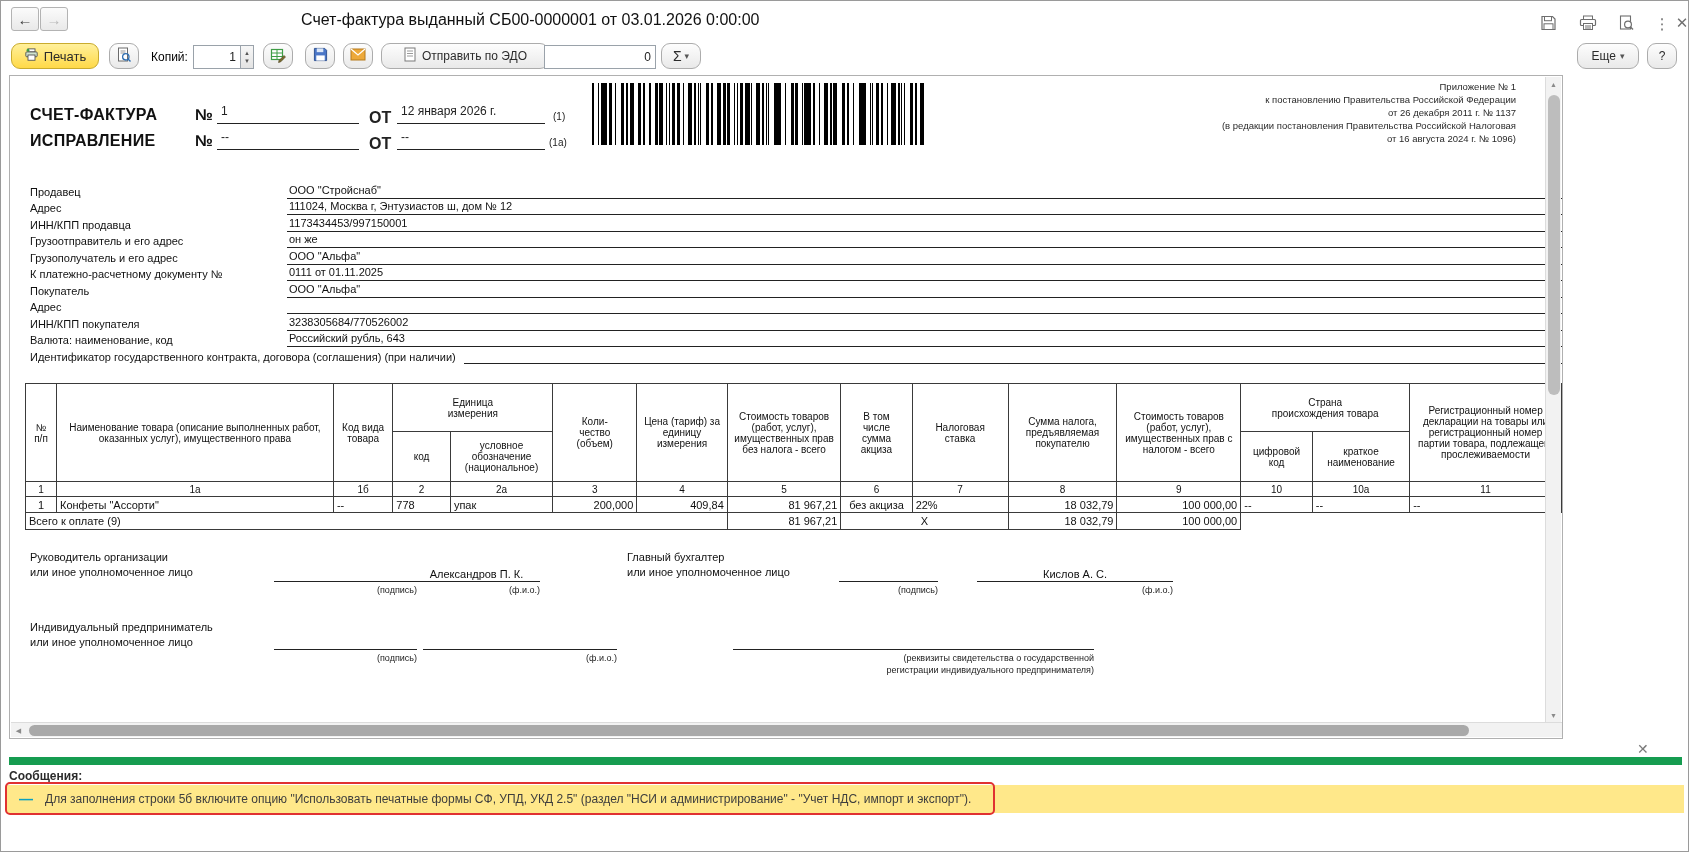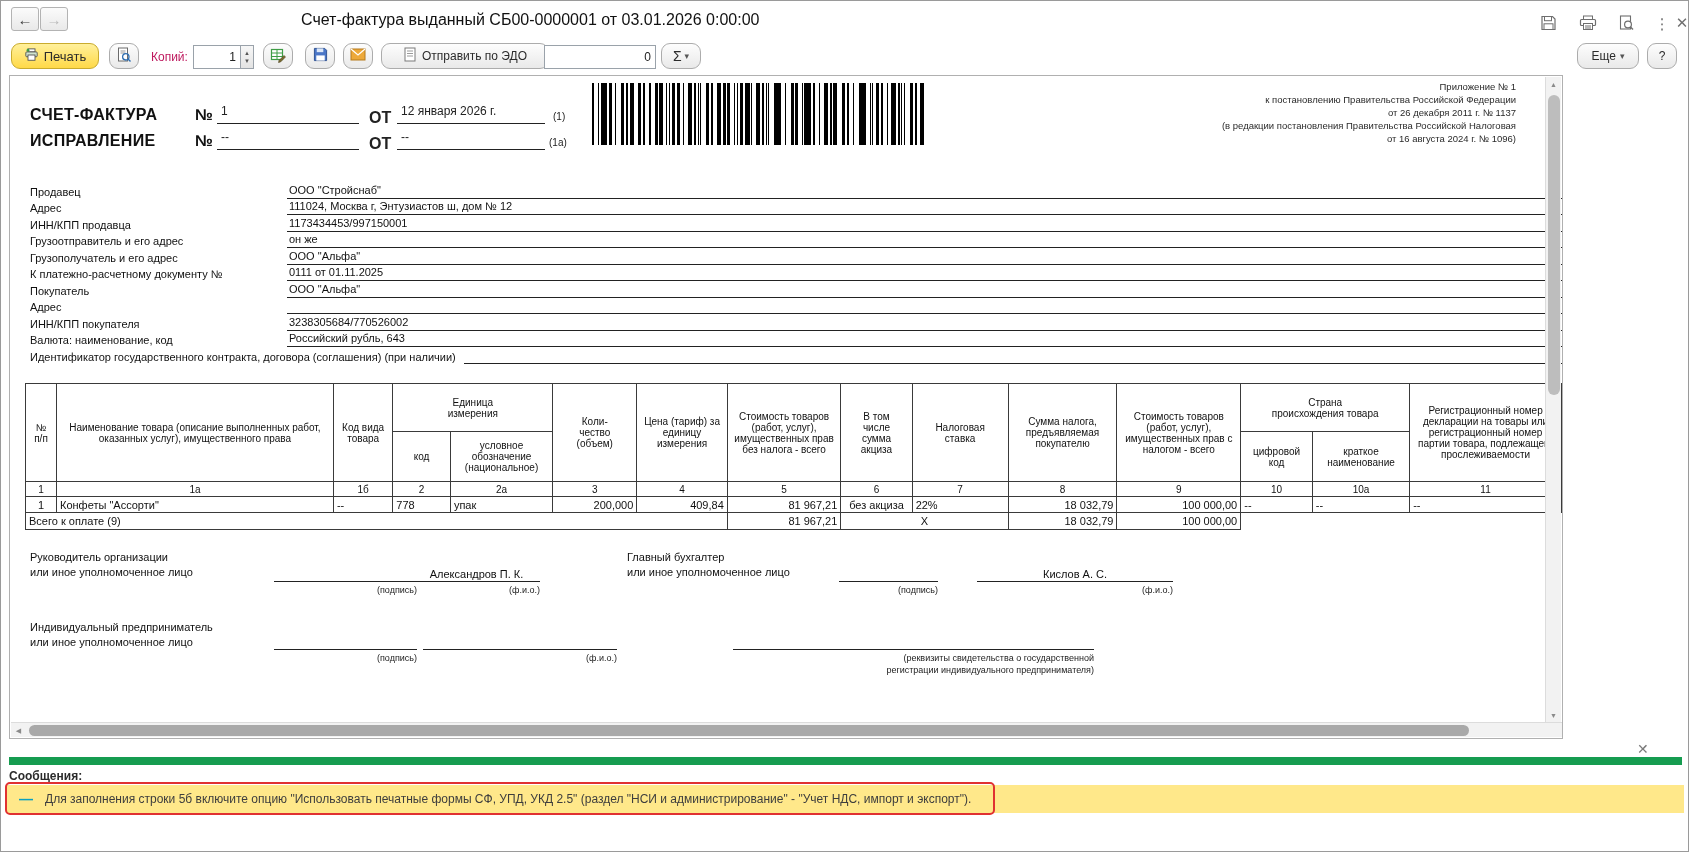--- a/index.html
+++ b/index.html
@@ -17,21 +17,21 @@
   .chrome-ico{width:22px;height:20px;display:flex;align-items:center;justify-content:center;color:#6e6e6e}
   .chrome-ico svg{display:block}
   .kebab{font-size:15px;color:#707070;letter-spacing:0}
   .winclose{font-size:15px;color:#707070}
 
   
   .btn{height:26px;border:1px solid #acacac;border-radius:9px;background:linear-gradient(#fdfdfd,#e9e9e9);
        display:inline-flex;align-items:center;justify-content:center;font-size:12px;color:#2b2b2b;gap:5px;padding:0 8px}
   .btn.icon-only{width:30px;padding:0}
   .btn-print{background:linear-gradient(#fff09b,#ffd948);border:1px solid #c9ab2e;font-size:13px}
-  .lbl{font-size:12px;color:#be185d}
+  .lbl{font-size:12px;color:#000000}
   .numfield{height:24px;border:1px solid #9aa2aa;background:#fff;display:inline-flex;align-items:center;justify-content:flex-end;
             font-size:12px;padding:0 4px}
   .spin{width:13px;height:24px;border:1px solid #9aa2aa;border-left:none;background:linear-gradient(#f7f7f7,#e3e3e3);
         display:flex;flex-direction:column;align-items:center;justify-content:center;font-size:6px;color:#555;line-height:1.4}
   .caret{font-size:9px;color:#555}
 
   
   #doc{left:8px;top:74px;width:1554px;height:664px;border:1px solid #b0b0b0;background:#fff;overflow:hidden}
   .legal{right:46px;top:4px;text-align:right;font-size:9.5px;line-height:13px;color:#2a2a2a}
   .inv-big{font-size:16px;font-weight:600;color:#111;letter-spacing:.3px}

